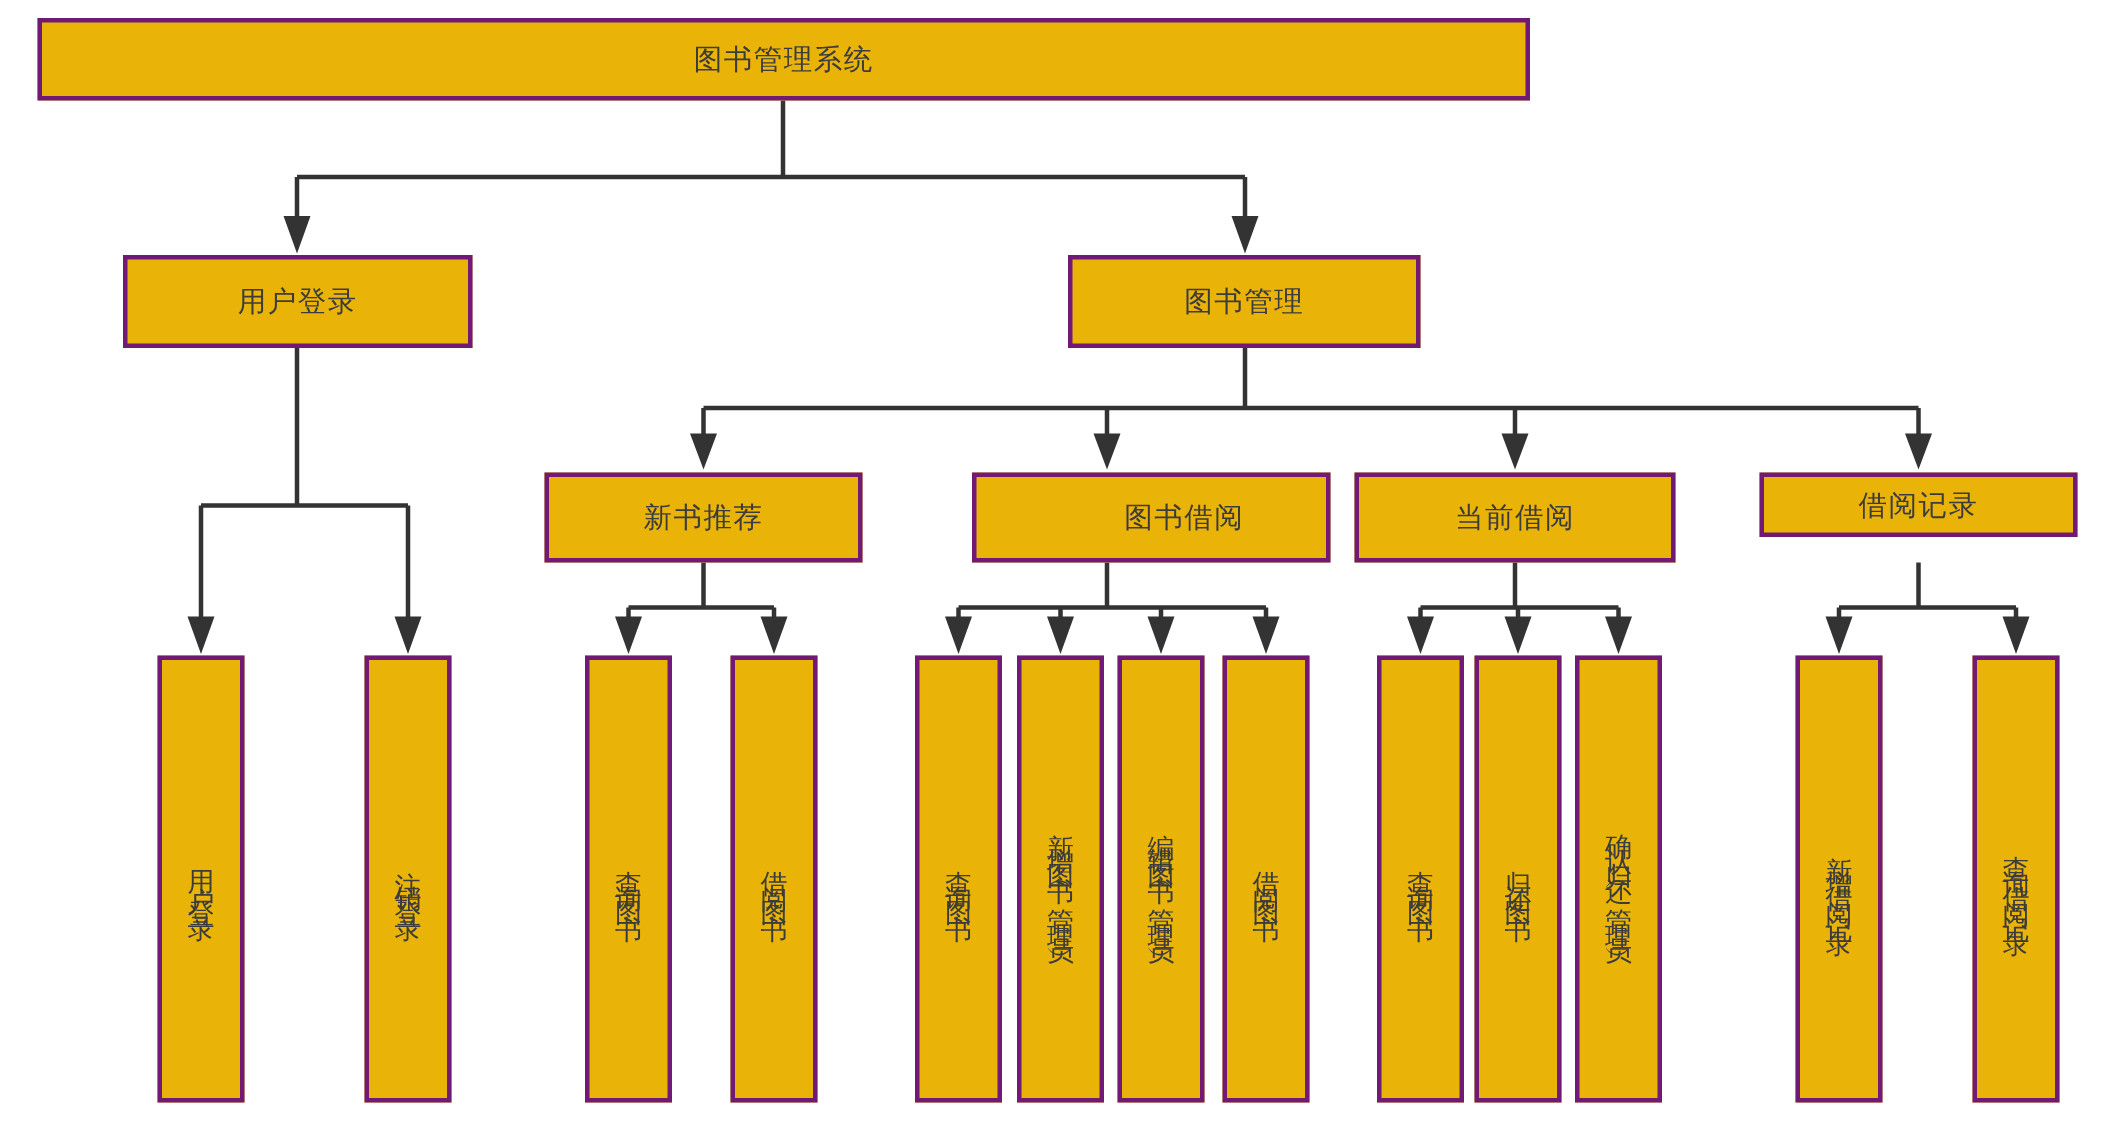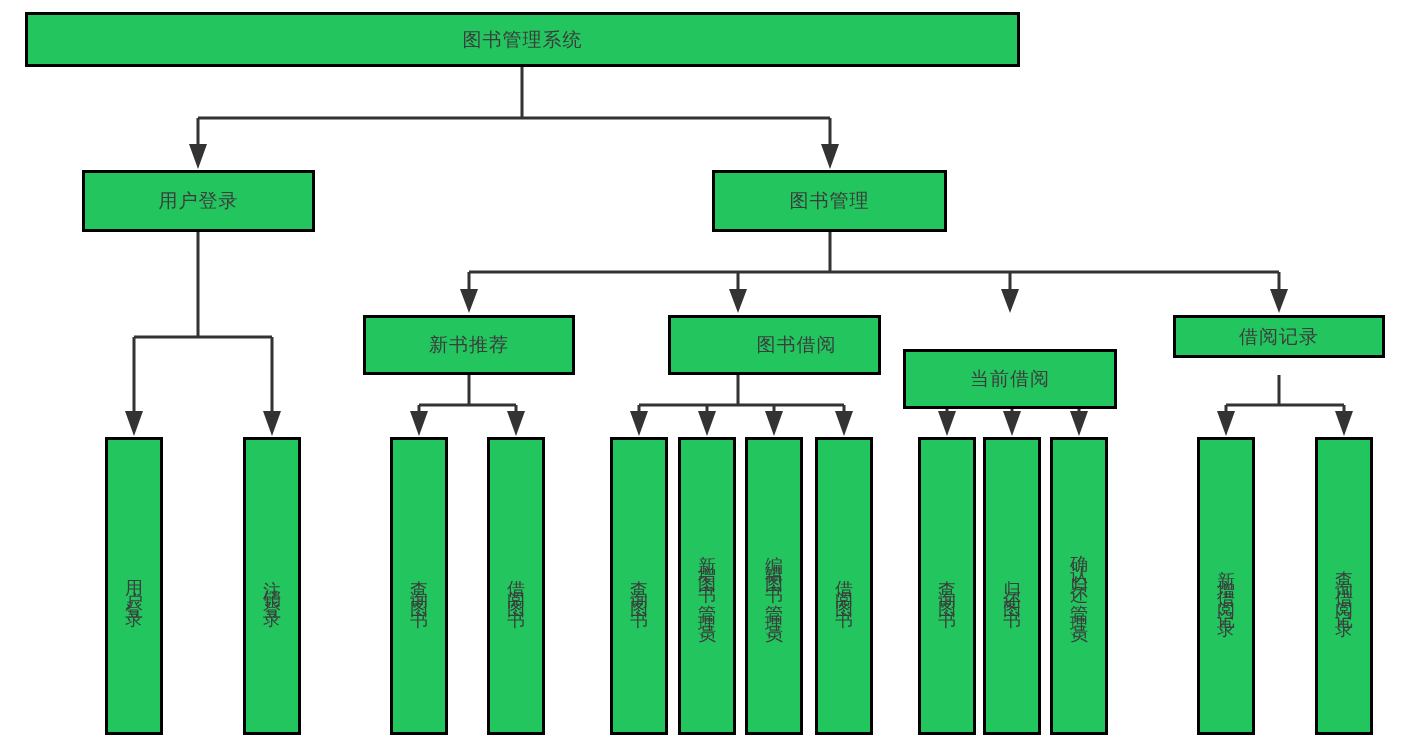--- a/index.html
+++ b/index.html
@@ -2,36 +2,36 @@
 <html><head>
 <meta charset="utf-8">
 <style>
   html,body{margin:0;padding:0;background:#ffffff;}
   .canvas{
     position:relative;width:1405px;height:747px;background:#ffffff;
     font-family:"Liberation Sans",sans-serif;overflow:hidden;
   }
   .connectors{position:absolute;left:0;top:0;width:1405px;height:747px;}
   .node{
-    position:absolute;box-sizing:border-box;border:3px solid #000000;background:#22c55e;
+    position:absolute;box-sizing:border-box;border:3px solid #701a75;background:#eab308;
     display:flex;align-items:center;justify-content:center;
     color:#3c3c3c;
   }
   .node.h{font-size:19px;letter-spacing:1px;white-space:nowrap;}
   .node.v{
     writing-mode:vertical-rl;
     font-size:18px;letter-spacing:10px;line-height:1;
   }
   
   #root-box      {left:25px;  top:12px;  width:995px; height:55px;}
   #user-login    {left:82px;  top:170px; width:233px; height:62px;}
   #book-mgmt     {left:712px; top:170px; width:235px; height:62px;}
   #l3-newbook    {left:363px; top:315px; width:212px; height:60px;}
-  #l3-borrow     {left:668px; top:315px; width:213px; height:60px;padding-left:44px;}
-  #l3-current    {left:903px; top:315px; width:214px; height:60px;margin-top:34px;}
+  #l3-borrow     {left:648px; top:315px; width:239px; height:60px;padding-left:44px;}
+  #l3-current    {left:903px; top:315px; width:214px; height:60px;}
   #l3-records    {left:1173px;top:315px; width:212px; height:43px;}
   .leaf{top:437px;width:58px;height:298px;}
   #leaf-a1{left:105px;} #leaf-a2{left:243px;}
   #leaf-b1{left:390px;} #leaf-b2{left:487px;}
   #leaf-c1{left:610px;} #leaf-c2{left:678px;} #leaf-c3{left:745px;} #leaf-c4{left:815px;}
   #leaf-d1{left:918px;} #leaf-d2{left:983px;} #leaf-d3{left:1050px;}
   #leaf-e1{left:1197px;} #leaf-e2{left:1315px;}
   .watermark{
     position:absolute;right:5px;bottom:6px;
     font-size:21px;color:#b2b5bc;letter-spacing:1px;white-space:nowrap;

